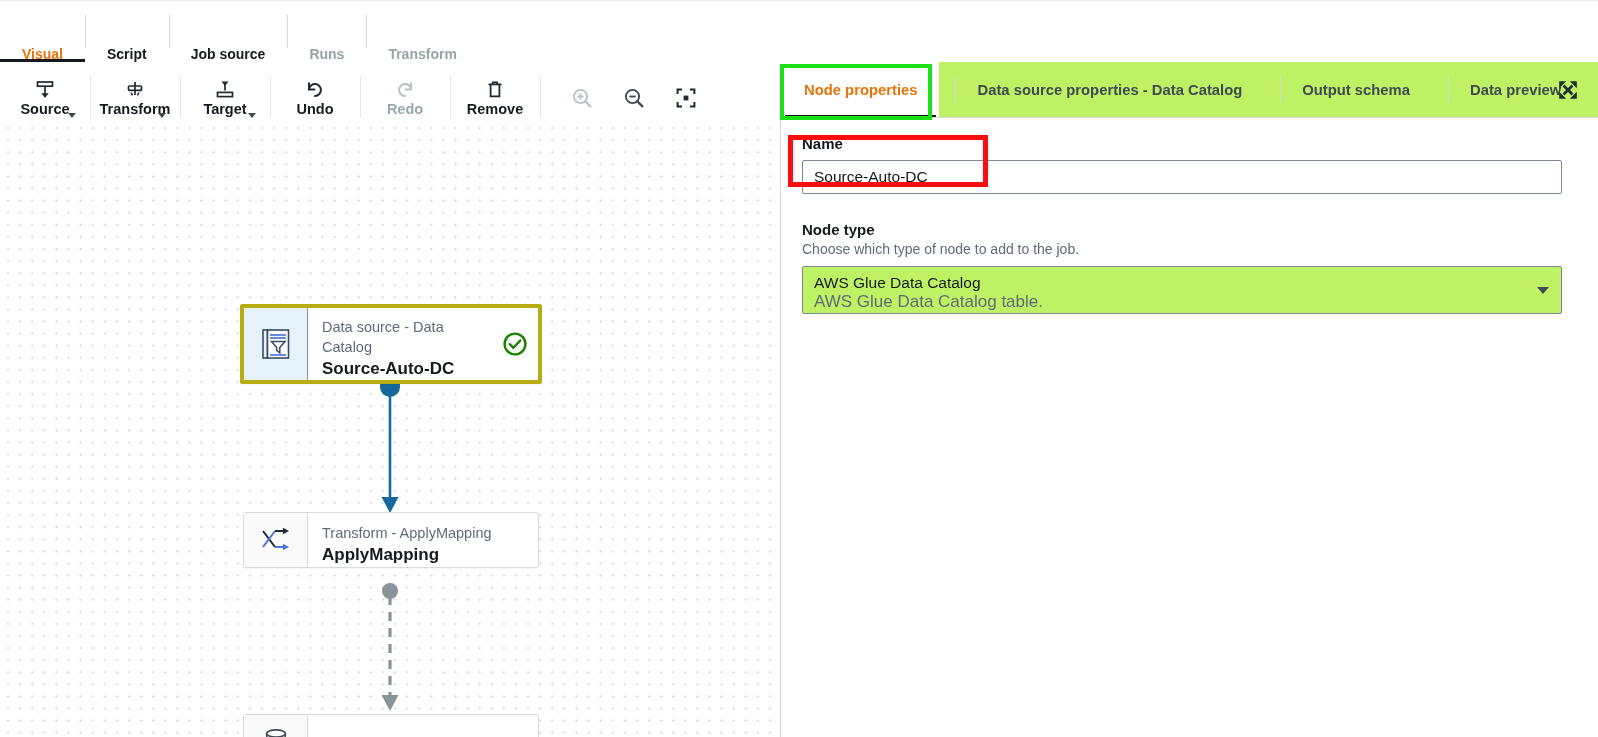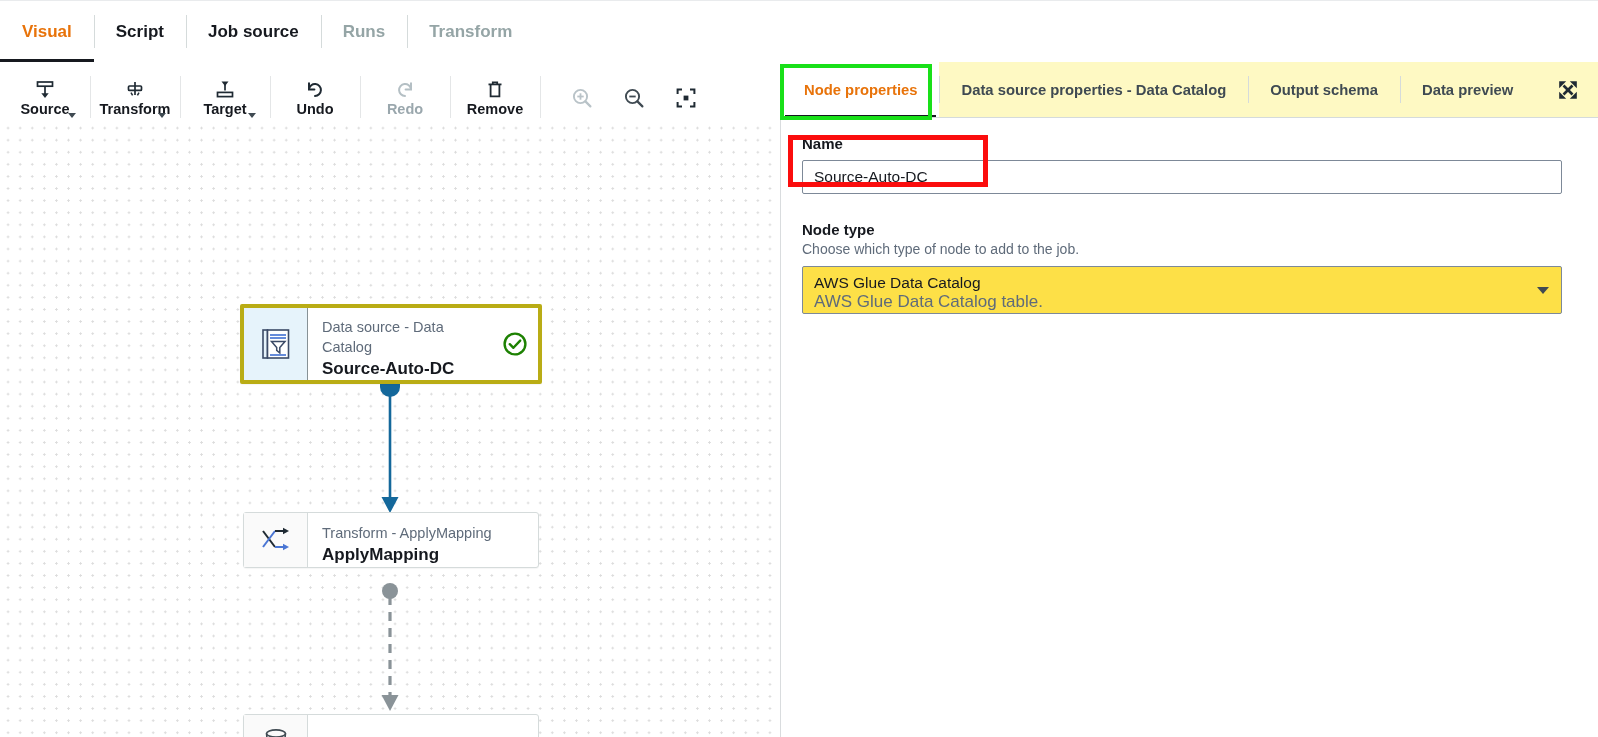--- a/index.html
+++ b/index.html
@@ -16,23 +16,23 @@
   
   #app { position: relative; width: 1598px; height: 737px; }
 
   .topnav {
     position: absolute; left: 0; top: 0; width: 1598px; height: 62px;
     background: #ffffff;
     border-top: 1px solid #e9ebed;
   }
   .topnav-inner { display: flex; align-items: stretch; height: 61px; }
   .topnav-tab {
-    display: flex; align-items: center;
+    display: flex; align-items: flex-end;
     padding: 0 22px;
-    font-size: 17px; font-weight: bold;
+    font-size: 14px; font-weight: bold;
     color: #16191f;
     position: relative;
     white-space: nowrap;
     cursor: pointer;
   }
   .topnav-tab + .topnav-tab::before {
     content: ""; position: absolute; left: 0; top: 14px; bottom: 14px;
     border-left: 1px solid #d5dbdb;
   }
   .topnav-tab.active { color: #e8730a; }
@@ -138,24 +138,25 @@
 
   .edge { position: absolute; }
 
   
   .panel {
     position: absolute; left: 782px; top: 62px; width: 816px; height: 675px;
     background: #ffffff;
   }
   .panel-tabs {
     height: 56px;
-    background: #fef9c3;
+    background: #bef264;
     border-bottom: 1px solid #d5dbdb;
     display: flex; align-items: stretch;
     position: relative;
+    gap: 16px;
   }
   .ptab {
     display: flex; align-items: center;
     padding: 0 22px;
     font-size: 14.8px; font-weight: bold;
     color: #3f4a52;
     position: relative;
     white-space: nowrap;
     cursor: pointer;
   }
@@ -193,21 +194,21 @@
     font-size: 15.5px; color: #16191f;
   }
 
   .section-gap { height: 26px; }
 
   .selectbox {
     margin-top: 7px;
     width: 760px; height: 48px;
     border: 1px solid #7d8998;
     border-radius: 2px;
-    background: #fde047;
+    background: #bef264;
     position: relative;
     padding: 5px 46px 0 11px;
     cursor: pointer;
   }
   .selectbox .opt-main { font-size: 15.5px; color: #16191f; line-height: 21px; }
   .selectbox .opt-sub { font-size: 17px; color: #5f6b7a; line-height: 18px; }
   .selectbox .sel-caret {
     position: absolute; right: 12px; top: 20px;
     width: 0; height: 0;
     border-left: 6px solid transparent;

